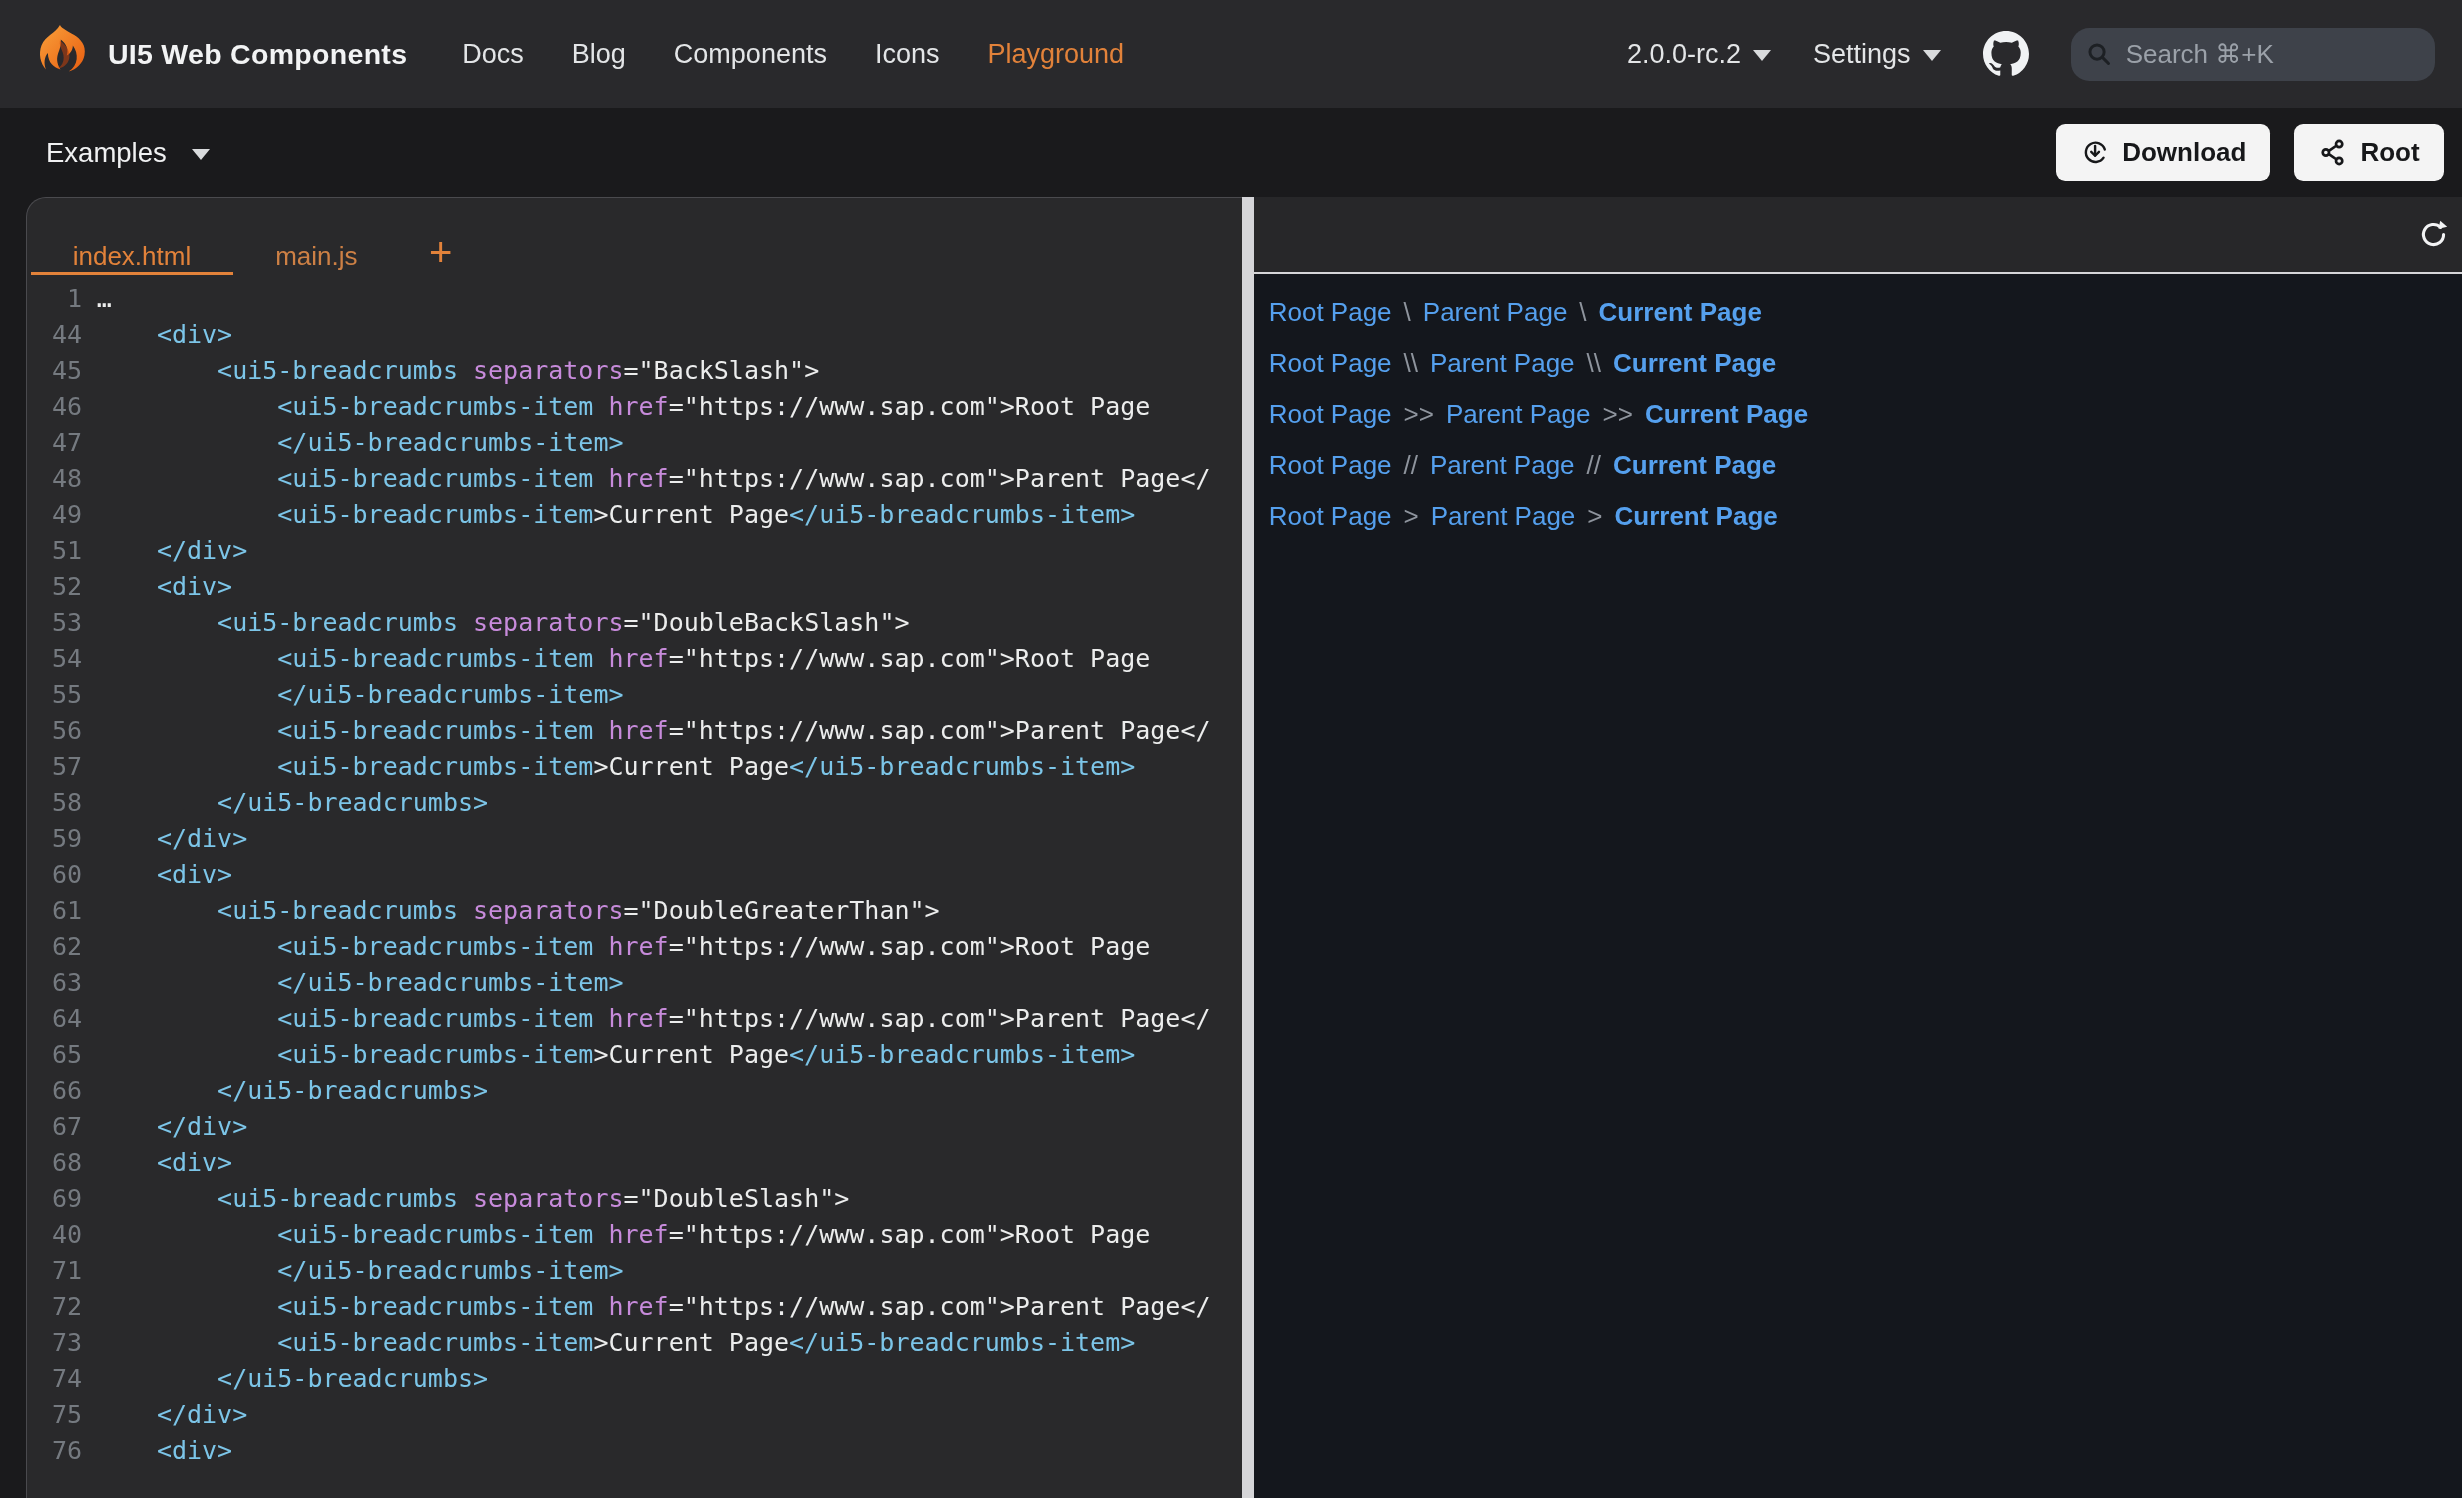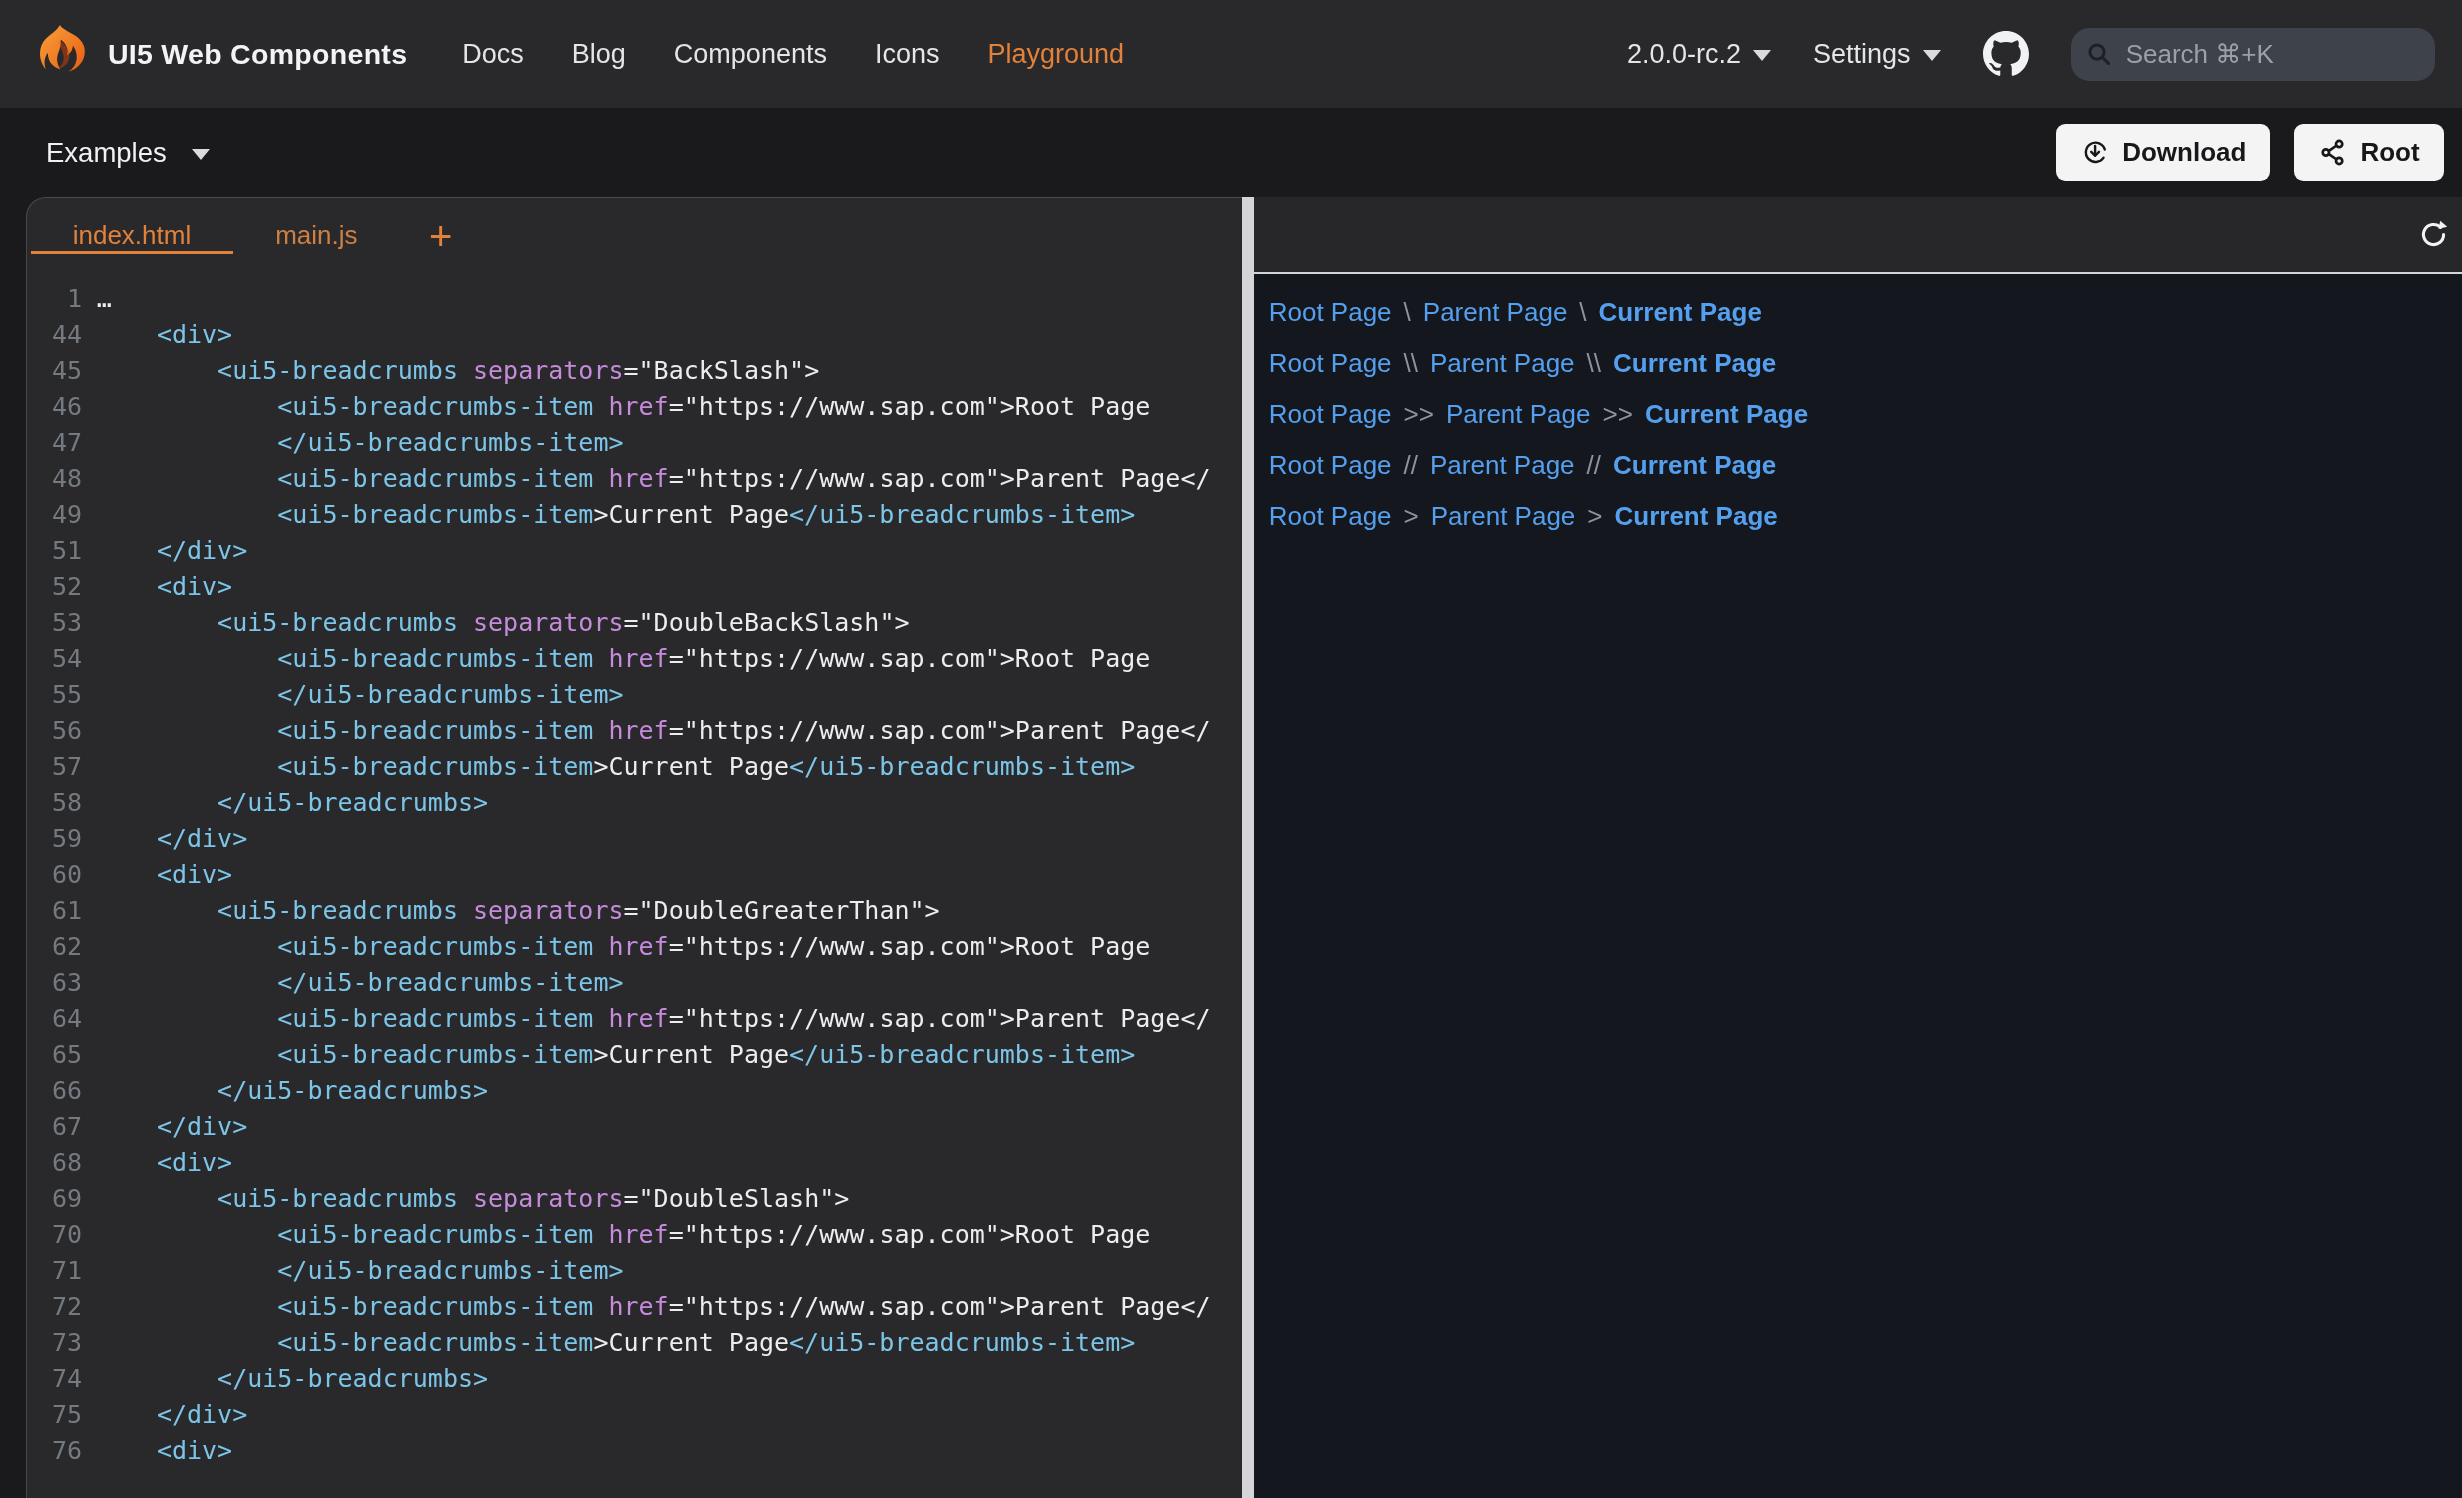--- a/index.html
+++ b/index.html
@@ -35,21 +35,21 @@
   .subbar{height:89px;background:#1a1a1c;display:flex;align-items:center;padding:0 18.4px 0 46px}
   .examples{display:flex;align-items:center;gap:25px;color:#f0f1f2;font-size:27.5px;cursor:pointer}
   .subbar-right{margin-left:auto;display:flex;align-items:center;gap:24px}
   .btn{height:57px;background:#f4f4f4;border:none;border-radius:9.2px;display:flex;align-items:center;
        gap:13px;padding:0 24px;font-size:26px;font-weight:700;color:#17181a;
        font-family:"Liberation Sans",sans-serif;cursor:pointer}
   
   .main{display:flex;height:1301px;align-items:stretch}
   .editor{width:1216px;margin-left:26px;background:#29292b;border:1.8px solid #4a4a4e;border-right:none;
           border-bottom:none;border-radius:20px 0 0 0;overflow:hidden;display:flex;flex-direction:column}
-  .tabs{height:77px;display:flex;align-items:center;padding-left:3.7px;flex:none}
+  .tabs{height:77px;display:flex;align-items:flex-end;padding-left:3.7px;flex:none}
   .tab{display:flex;align-items:center;padding:0 42px;font-size:26px;color:var(--accent);
        border-bottom:3.7px solid transparent;cursor:pointer}
   .tab.active{border-bottom-color:var(--accent)}
   .tab.inactive{color:#cd8045}
   .add-tab{display:flex;align-items:center;color:var(--accent);font-size:40px;font-weight:300;
        margin-left:18.4px;padding:0 11px;cursor:pointer}
   .code{flex:1;padding-top:5.5px;font-family:"DejaVu Sans Mono",monospace;font-size:25px;
         line-height:36px;overflow:hidden;cursor:text}
   .cl{white-space:pre;height:36px}
   .ln{display:inline-block;width:55px;text-align:right;color:#757a80;margin-right:14.7px;
@@ -175,21 +175,21 @@
         <div class="cl"><span class="ln">60</span><span class="tk-p">    </span><span class="tk-t">&lt;div&gt;</span></div>
         <div class="cl"><span class="ln">61</span><span class="tk-p">        </span><span class="tk-t">&lt;ui5-breadcrumbs</span><span class="tk-p"> </span><span class="tk-a">separators</span><span class="tk-p">="DoubleGreaterThan"&gt;</span></div>
         <div class="cl"><span class="ln">62</span><span class="tk-p">            </span><span class="tk-t">&lt;ui5-breadcrumbs-item</span><span class="tk-p"> </span><span class="tk-a">href</span><span class="tk-p">="https://www.sap.com"&gt;Root Page</span></div>
         <div class="cl"><span class="ln">63</span><span class="tk-p">            </span><span class="tk-t">&lt;/ui5-breadcrumbs-item&gt;</span></div>
         <div class="cl"><span class="ln">64</span><span class="tk-p">            </span><span class="tk-t">&lt;ui5-breadcrumbs-item</span><span class="tk-p"> </span><span class="tk-a">href</span><span class="tk-p">="https://www.sap.com"&gt;Parent Page&lt;/</span></div>
         <div class="cl"><span class="ln">65</span><span class="tk-p">            </span><span class="tk-t">&lt;ui5-breadcrumbs-item</span><span class="tk-p">&gt;Current Page</span><span class="tk-t">&lt;/ui5-breadcrumbs-item&gt;</span></div>
         <div class="cl"><span class="ln">66</span><span class="tk-p">        </span><span class="tk-t">&lt;/ui5-breadcrumbs&gt;</span></div>
         <div class="cl"><span class="ln">67</span><span class="tk-p">    </span><span class="tk-t">&lt;/div&gt;</span></div>
         <div class="cl"><span class="ln">68</span><span class="tk-p">    </span><span class="tk-t">&lt;div&gt;</span></div>
         <div class="cl"><span class="ln">69</span><span class="tk-p">        </span><span class="tk-t">&lt;ui5-breadcrumbs</span><span class="tk-p"> </span><span class="tk-a">separators</span><span class="tk-p">="DoubleSlash"&gt;</span></div>
-        <div class="cl"><span class="ln">70</span><span class="tk-p">            </span><span class="tk-t">&lt;ui5-breadcrumbs-item</span><span class="tk-p"> </span><span class="tk-a">href</span><span class="tk-p">="https://www.sap.com"&gt;Root Page</span></div>
+        <div class="cl"><span class="ln">40</span><span class="tk-p">            </span><span class="tk-t">&lt;ui5-breadcrumbs-item</span><span class="tk-p"> </span><span class="tk-a">href</span><span class="tk-p">="https://www.sap.com"&gt;Root Page</span></div>
         <div class="cl"><span class="ln">71</span><span class="tk-p">            </span><span class="tk-t">&lt;/ui5-breadcrumbs-item&gt;</span></div>
         <div class="cl"><span class="ln">72</span><span class="tk-p">            </span><span class="tk-t">&lt;ui5-breadcrumbs-item</span><span class="tk-p"> </span><span class="tk-a">href</span><span class="tk-p">="https://www.sap.com"&gt;Parent Page&lt;/</span></div>
         <div class="cl"><span class="ln">73</span><span class="tk-p">            </span><span class="tk-t">&lt;ui5-breadcrumbs-item</span><span class="tk-p">&gt;Current Page</span><span class="tk-t">&lt;/ui5-breadcrumbs-item&gt;</span></div>
         <div class="cl"><span class="ln">74</span><span class="tk-p">        </span><span class="tk-t">&lt;/ui5-breadcrumbs&gt;</span></div>
         <div class="cl"><span class="ln">75</span><span class="tk-p">    </span><span class="tk-t">&lt;/div&gt;</span></div>
         <div class="cl"><span class="ln">76</span><span class="tk-p">    </span><span class="tk-t">&lt;div&gt;</span></div>
       </div>
   </div>
 
   <div class="divider"></div>

